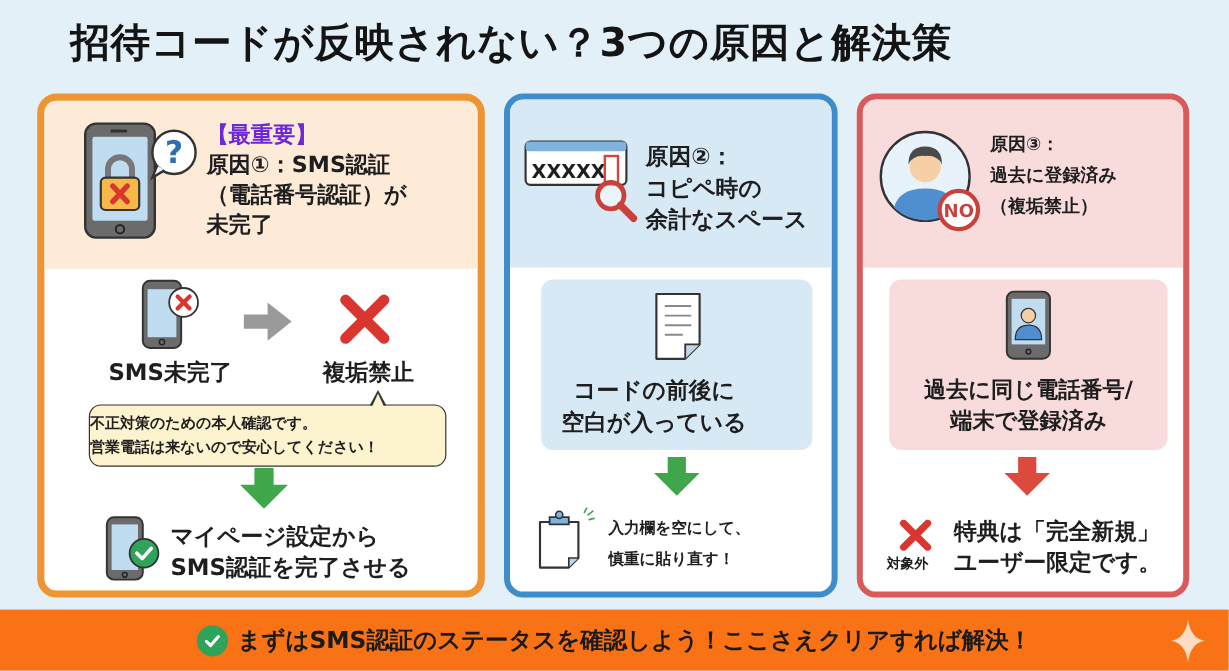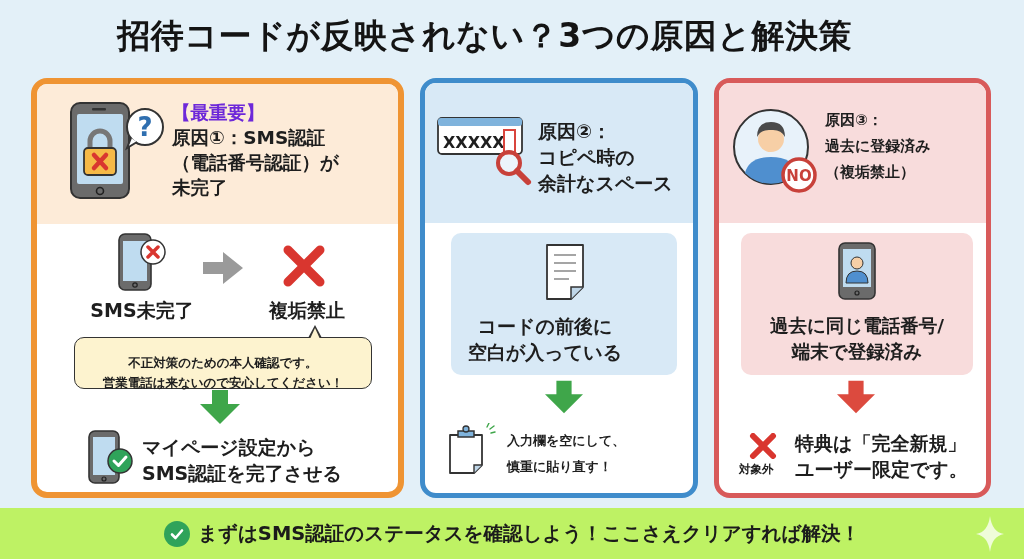--- a/index.html
+++ b/index.html
@@ -1,31 +1,31 @@
 <!DOCTYPE html>
 <html><head>
 <meta charset="utf-8">
 <style>
 *{box-sizing:border-box;margin:0;padding:0}
 html,body{width:1024px;height:559px;overflow:hidden}
 body{background:#e3f0f8;font-family:"DejaVu Sans","Liberation Sans",sans-serif;position:relative;color:#1e1e1e}
-.title{position:absolute;left:0;top:14px;width:852px;text-align:right;font-size:33px;font-weight:bold;letter-spacing:0.5px;color:#141414}
+.title{position:absolute;left:0;top:14px;width:852px;text-align:center;font-size:33px;font-weight:bold;letter-spacing:0.5px;color:#141414}
 .panel{position:absolute;top:78px;height:420px;border-radius:16px;background:#fff;overflow:hidden}
 .p1{left:31px;width:373px;border:6px solid #ef9433}
 .p2{left:420px;width:278px;border:5px solid #3f8ccb}
 .p3{left:714px;width:277px;border:5px solid #d85a5a}
 .head{position:absolute;left:0;top:0;right:0;height:140px}
 .p1 .head{background:#fdebd8}
 .p2 .head{background:#d8e9f6}
 .p3 .head{background:#f8dcdc}
 .htext{position:absolute;font-weight:bold;font-size:18.5px;line-height:25px;color:#1e1e1e}
 .red{color:#6d28d9}
 .lbl{position:absolute;font-weight:bold;text-align:center;color:#1e1e1e}
 .box{position:absolute;border-radius:10px}
-.foot{position:absolute;left:0;top:508px;width:1024px;height:51px;background:#bef264}
+.foot{position:absolute;left:0;top:508px;width:1024px;height:51px;background:#f97316}
 .foot-inner{position:absolute;left:0;top:0;width:1024px;height:51px;display:flex;align-items:center;justify-content:center;font-weight:bold;font-size:19.5px;color:#1b1b1b}
 .check{width:26px;height:26px;border-radius:50%;background:#2fa35a;margin-right:8px;display:flex;align-items:center;justify-content:center}
 </style>
 </head>
 <body>
 
 <div class="title">招待コードが反映されない？3つの原因と解決策</div>
 
 <div class="panel p1">
   <div class="head">
@@ -58,21 +58,21 @@
   </svg>
   <svg style="position:absolute;left:166px;top:168px" width="40" height="32" viewBox="0 0 40 32">
     <path d="M0 10 H20 V0 L40 16 L20 32 V22 H0 Z" fill="#9a9a9a"></path>
   </svg>
   <svg style="position:absolute;left:245px;top:160px" width="44" height="44" viewBox="0 0 44 44">
     <path d="M6 6 L38 38 M38 6 L6 38" stroke="#d9362f" stroke-width="9" stroke-linecap="round"></path>
   </svg>
   <div class="lbl" style="left:40px;top:214px;width:130px;font-size:19px">SMS未完了</div>
   <div class="lbl" style="left:205px;top:214px;width:130px;font-size:19px">複垢禁止</div>
 
-  <div style="position:absolute;left:37px;top:253px;width:298px;height:52px;background:#fdf3cf;border:1.5px solid #333;border-radius:10px;text-align:center;font-size:12.5px;font-weight:bold;line-height:20px;padding-top:15px">
+  <div style="position:absolute;left:37px;top:253px;width:298px;height:52px;background:#fdf3cf;border:1.5px solid #333;border-radius:10px;font-size:12.5px;font-weight:bold;line-height:20px;padding-top:5px">
     <div>不正対策のための本人確認です。</div>
     <div>営業電話は来ないので安心してください！</div>
   </div>
   <div style="position:absolute;left:271px;top:241px;width:0;height:0;border-left:7px solid transparent;border-right:7px solid transparent;border-bottom:13px solid #333"></div>
   <div style="position:absolute;left:272.5px;top:243.5px;width:0;height:0;border-left:5.5px solid transparent;border-right:5.5px solid transparent;border-bottom:11px solid #fdf3cf"></div>
 
   <svg style="position:absolute;left:163px;top:306px" width="40" height="34" viewBox="0 0 40 34">
     <path d="M12 0 H28 V14 H40 L20 34 L0 14 H12 Z" fill="#3fa64a"></path>
   </svg>
 

